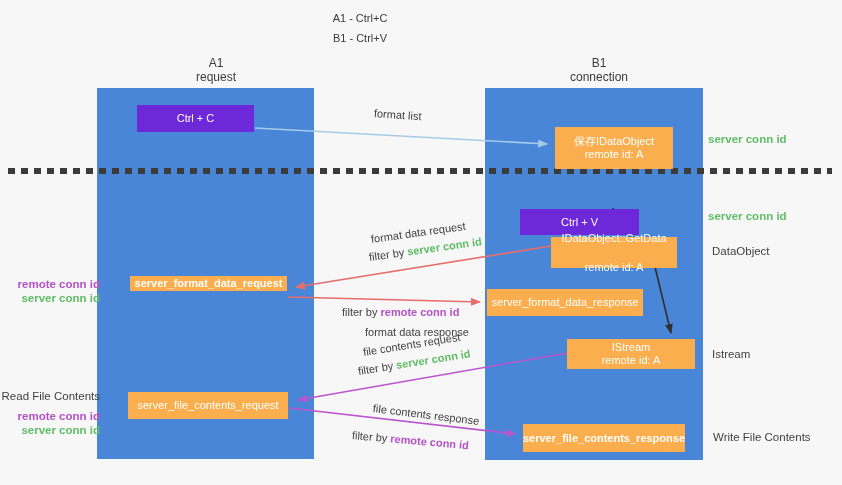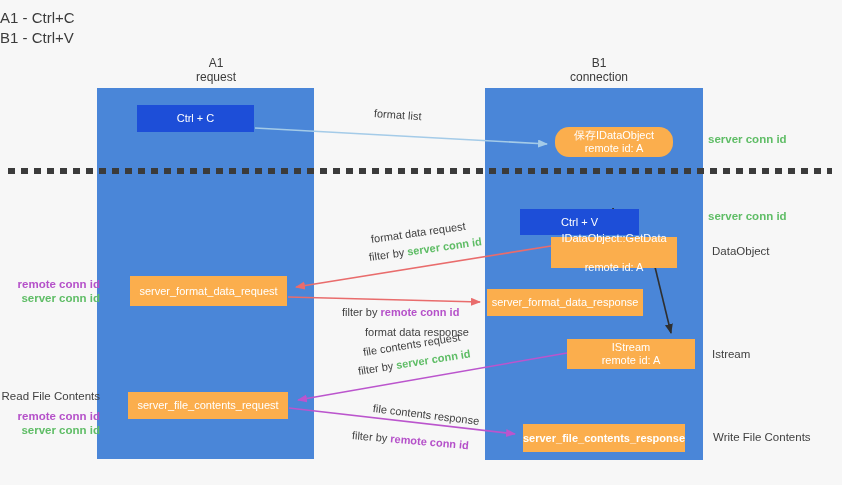--- a/index.html
+++ b/index.html
@@ -8,21 +8,22 @@
     background:#f7f7f7;
   }
   .canvas{
     position:relative;
     width:842px;height:485px;
     background:#f7f7f7;
     overflow:hidden;
   }
   .title{
     position:absolute;left:0;top:8px;width:720px;
-    font-size:15px;line-height:20px;color:#3b3b3b;
+    text-align:center;
+    font-size:11px;line-height:20px;color:#3b3b3b;
     z-index:7;
   }
   .lane{
     position:absolute;
     background:#4a86d8;
     z-index:1;
   }
   .lane-left{left:97px;top:88px;width:217px;height:371px;}
   .lane-right{left:485px;top:88px;width:218px;height:372px;}
   .lane-header{
@@ -39,21 +40,21 @@
     z-index:6;
   }
   .node{
     position:absolute;
     color:#fff;
     font-size:11px;line-height:13px;
     display:flex;flex-direction:column;align-items:center;justify-content:center;
     text-align:center;white-space:nowrap;
     z-index:10;
   }
-  .node.green{background:#1d4ed8;}
+  .node.green{background:#6d28d9;}
   .node.orange{background:#fbae4d;}
   .elabel{
     position:absolute;
     font-size:11px;color:#3f3f3f;
     white-space:nowrap;z-index:8;
   }
   .annot{
     position:absolute;
     font-size:11.5px;color:#3f3f3f;
     white-space:nowrap;z-index:8;
@@ -116,35 +117,35 @@
     <path d="M551,246 L296,287" stroke="#e96c6c" stroke-width="1.6" fill="none" marker-end="url(#m-red)"></path>
     <path d="M288,297 L480,302" stroke="#e96c6c" stroke-width="1.6" fill="none" marker-end="url(#m-red)"></path>
     <path d="M567,353 L298,400" stroke="#bb55cd" stroke-width="1.6" fill="none" marker-end="url(#m-purple)"></path>
     <path d="M289,408 L515,434" stroke="#bb55cd" stroke-width="1.6" fill="none" marker-end="url(#m-purple)"></path>
   </svg>
 
   <div class="node green" style="left:137px;top:105px;width:117px;height:27px;">
     <div>Ctrl + C</div>
   </div>
 
-  <div class="node orange" style="left:555px;top:127px;width:118px;height:30px;border-radius:14px;">
+  <div class="node orange" style="left:555px;top:127px;width:118px;height:42px;">
     <div>保存IDataObject</div>
     <div>remote id: A</div>
   </div>
 
   <div class="node green" style="left:520px;top:181px;width:119px;height:26px;margin-top:28px;">
     <div>Ctrl + V</div>
   </div>
 
   <div class="node orange" style="left:551px;top:237px;width:126px;height:31px;gap:16px;">
     <div>IDataObject::GetData</div>
     <div>remote id: A</div>
   </div>
 
-  <div class="node orange" style="left:130px;top:276px;width:157px;height:30px;">
+  <div class="node orange" style="left:130px;top:276px;width:157px;height:15px;font-weight:bold;">
     <div>server_format_data_request</div>
   </div>
 
   <div class="node orange" style="left:487px;top:289px;width:156px;height:27px;">
     <div>server_format_data_response</div>
   </div>
 
   <div class="node orange" style="left:567px;top:339px;width:128px;height:30px;">
     <div>IStream</div>
     <div>remote id: A</div>

